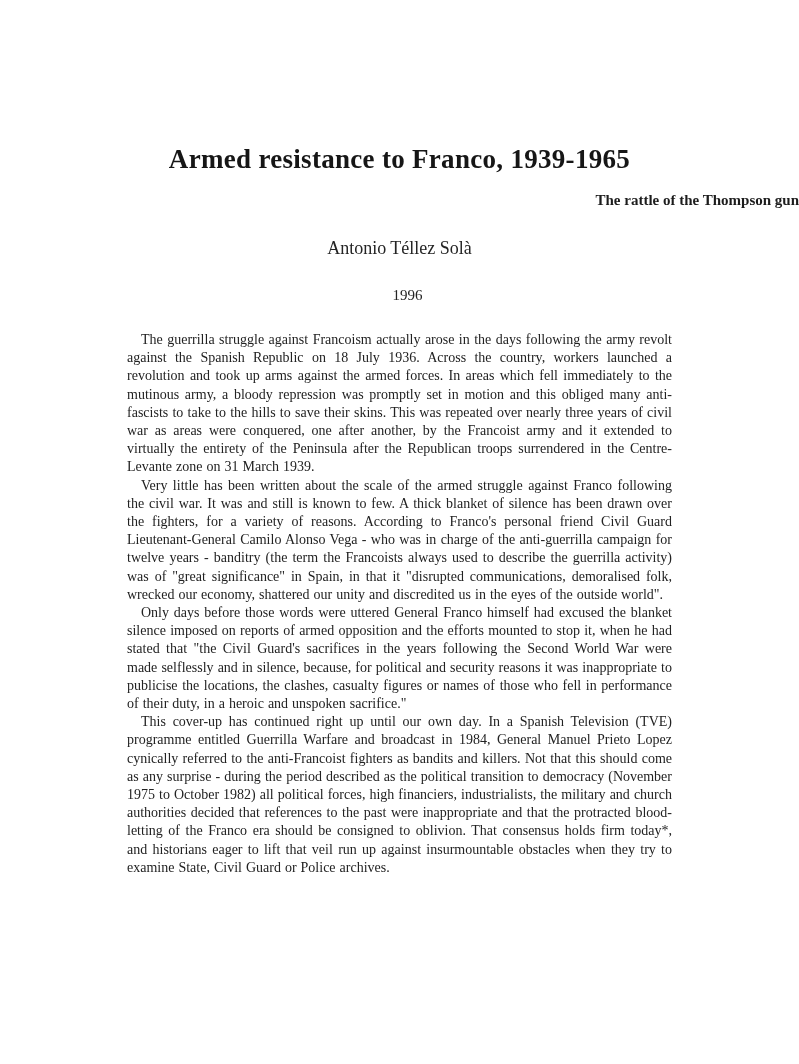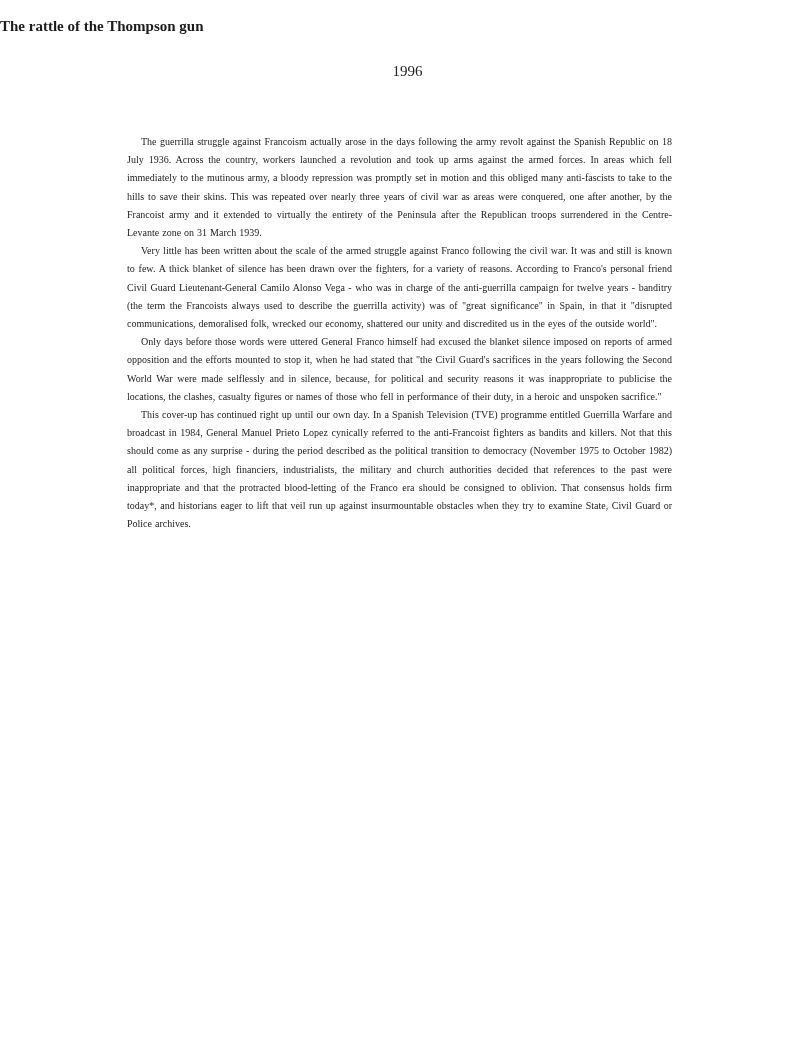--- a/index.html
+++ b/index.html
@@ -20,21 +20,21 @@
     margin: 144px 0 0 0;
     text-align: center;
     font-size: 27px;
     line-height: 30px;
     font-weight: 700;
     color: #161616;
     letter-spacing: 0.3px;
   }
   .doc-subtitle {
     margin: 17px 0 0 0;
-    text-align: left;
+    text-align: right;
     font-size: 15px;
     line-height: 18px;
     font-weight: 700;
     color: #1c1c1c;
   }
   .doc-author {
     margin: 28px 0 0 0;
     text-align: center;
     font-size: 18px;
     line-height: 22px;
@@ -45,40 +45,42 @@
     margin: 27px 0 0 0;
     text-align: center;
     font-size: 15px;
     line-height: 19px;
     font-weight: 400;
     color: #242424;
     padding-left: 16px;
   }
   .doc-body {
     width: 545px;
-    margin: 52px auto 0 auto;
+    margin: 26px auto 0 auto;
     text-align: justify;
-    font-size: 10px;
+    font-size: 14px;
     line-height: 18.2px;
     color: #222222;
   }
   .doc-body p {
     margin: 0;
     padding: 0;
     text-indent: 14px;
     word-spacing: 0.5px;
   }
 </style>
 </head>
 <body>
 
 <div class="page">
+  <h1 class="doc-title">Armed resistance to Franco, 1939-1965</h1>
 
   <h2 class="doc-subtitle">The rattle of the Thompson gun</h2>
 
+  <div class="doc-author">Antonio Téllez Solà</div>
 
   <div class="doc-year">1996</div>
 
   <div class="doc-body">
     <p>The guerrilla struggle against Francoism actually arose in the days following the army revolt against the Spanish Republic on 18 July 1936. Across the country, workers launched a revolution and took up arms against the armed forces. In areas which fell immediately to the mutinous army, a bloody repression was promptly set in motion and this obliged many anti-fascists to take to the hills to save their skins. This was repeated over nearly three years of civil war as areas were conquered, one after another, by the Francoist army and it extended to virtually the entirety of the Peninsula after the Republican troops surrendered in the Centre-Levante zone on 31 March 1939.</p>
     <p>Very little has been written about the scale of the armed struggle against Franco following the civil war. It was and still is known to few. A thick blanket of silence has been drawn over the fighters, for a variety of reasons. According to Franco's personal friend Civil Guard Lieutenant-General Camilo Alonso Vega - who was in charge of the anti-guerrilla campaign for twelve years - banditry (the term the Francoists always used to describe the guerrilla activity) was of "great significance" in Spain, in that it "disrupted communications, demoralised folk, wrecked our economy, shattered our unity and discredited us in the eyes of the outside world".</p>
     <p>Only days before those words were uttered General Franco himself had excused the blanket silence imposed on reports of armed opposition and the efforts mounted to stop it, when he had stated that "the Civil Guard's sacrifices in the years following the Second World War were made selflessly and in silence, because, for political and security reasons it was inappropriate to publicise the locations, the clashes, casualty figures or names of those who fell in performance of their duty, in a heroic and unspoken sacrifice."</p>
     <p>This cover-up has continued right up until our own day. In a Spanish Television (TVE) programme entitled Guerrilla Warfare and broadcast in 1984, General Manuel Prieto Lopez cynically referred to the anti-Francoist fighters as bandits and killers. Not that this should come as any surprise - during the period described as the political transition to democracy (November 1975 to October 1982) all political forces, high financiers, industrialists, the military and church authorities decided that references to the past were inappropriate and that the protracted blood-letting of the Franco era should be consigned to oblivion. That consensus holds firm today*, and historians eager to lift that veil run up against insurmountable obstacles when they try to examine State, Civil Guard or Police archives.</p>
   </div>
 </div>

